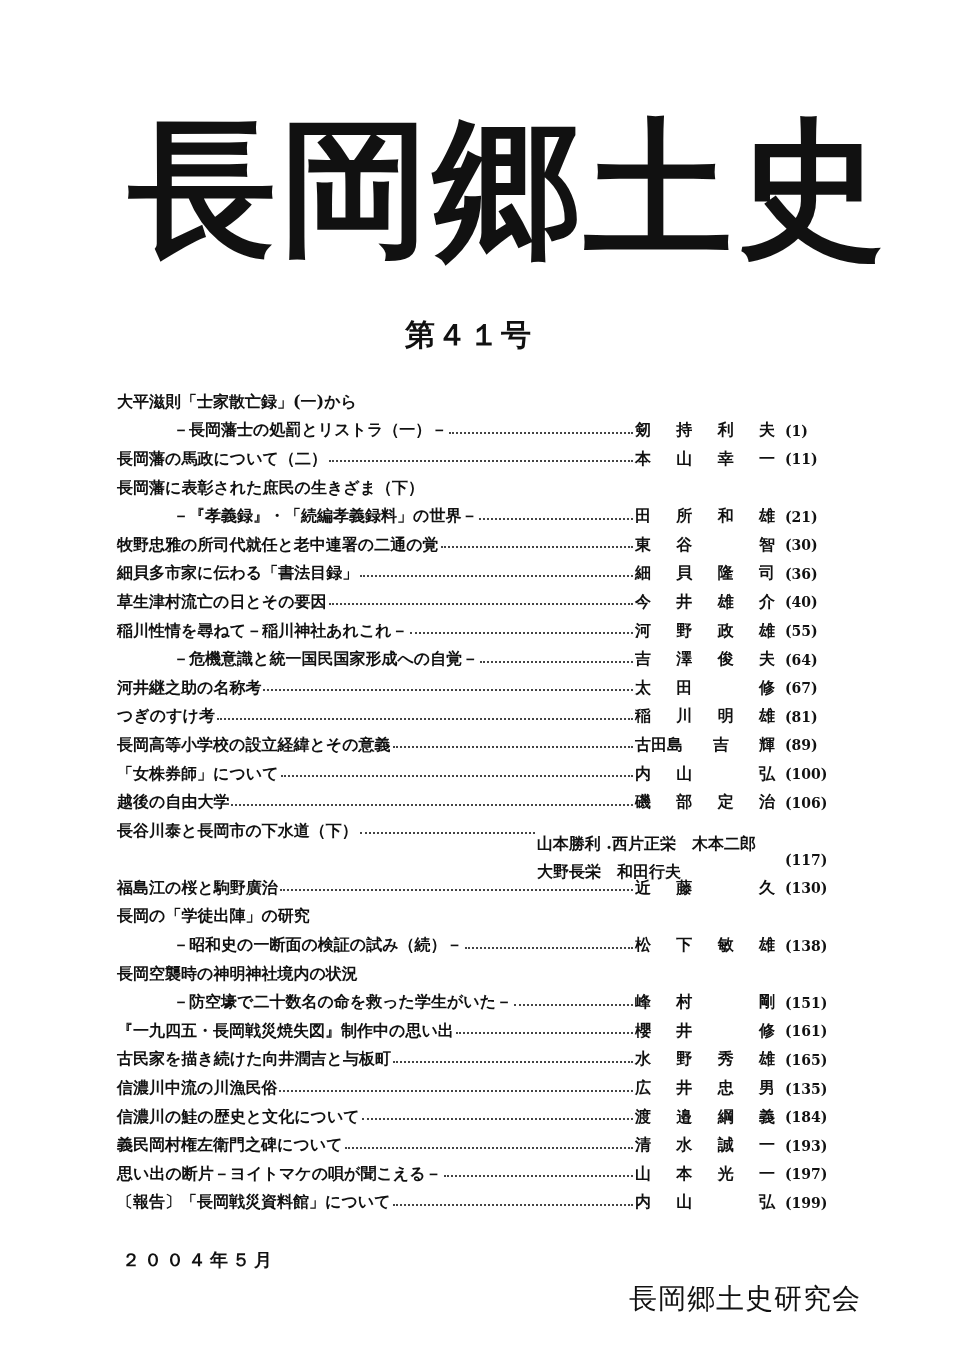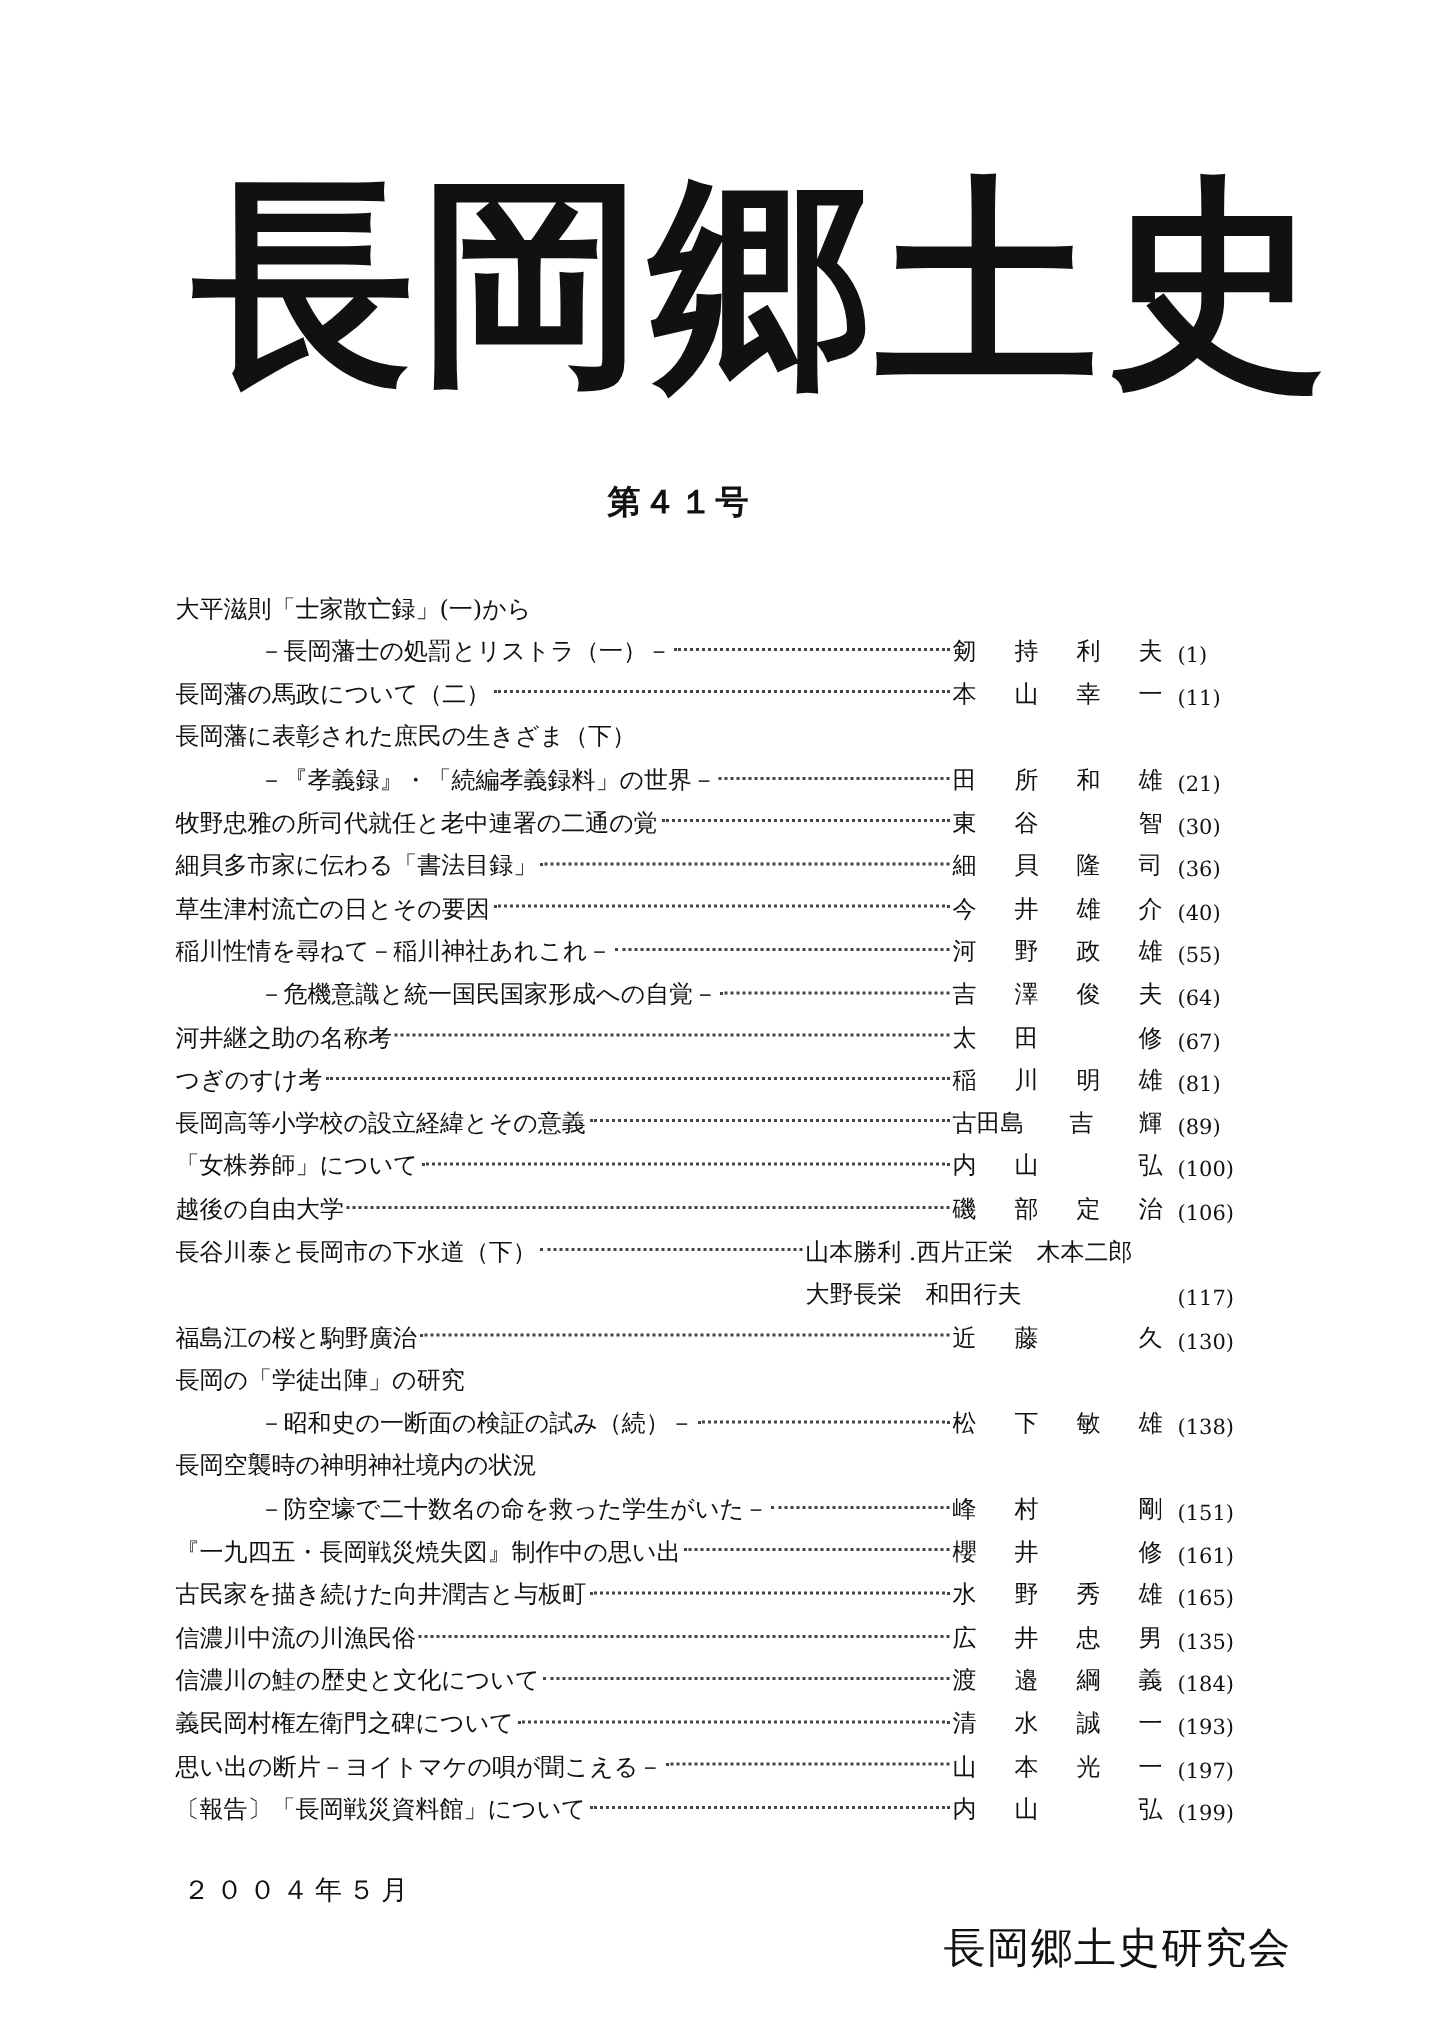--- a/index.html
+++ b/index.html
@@ -8,47 +8,47 @@
     font-family: "DejaVu Serif", "Liberation Serif", serif; color: #111;
   }
   .title {
     position: absolute; left: 128px; top: 108px; width: 720px;
     font-size: 148px; line-height: 160px; font-weight: bold;
     letter-spacing: 4px; white-space: nowrap;
     font-family: "DejaVu Serif", "Liberation Serif", serif;
   }
   .issue {
     position: absolute; left: 405px; top: 315px;
-    font-size: 22px; line-height: 40px; font-weight: bold; letter-spacing: 2px;
+    font-size: 30px; line-height: 40px; font-weight: bold; letter-spacing: 2px;
   }
   .toc {
     position: absolute; left: 117px; top: 388px; width: 720px;
   }
   .row {
-    position: relative; height: 28.6px; display: flex; align-items: flex-end;
-    font-size: 16px; white-space: nowrap;
+    position: relative; height: 28.6px; display: flex; align-items: center;
+    font-size: 16px; white-space: nowrap; font-weight: bold;
   }
   .row.sub .t { padding-left: 56px; }
   .t { flex: 0 0 auto; }
   .dots {
     flex: 1 1 auto; overflow: hidden; margin: 0 2px;
     border-bottom: 2px dotted #444; height: 0; align-self: center; margin-top: 4px;
   }
   .author {
     flex: 0 0 140px; display: flex; justify-content: space-between; padding-right: 10px;
   }
   .author span { display: inline-block; }
   .page { flex: 0 0 52px; text-align: left; font-size: 14px; }
   .row.noauthor .t { flex: 1 1 auto; }
   .multi {
     flex: 0 0 auto; letter-spacing: 0; margin-top: 26px;
   }
   .date {
     position: absolute; left: 122px; top: 1248px; font-size: 18px;
-    font-family: "DejaVu Sans", "Liberation Sans", sans-serif; letter-spacing: 4px;
+    font-family: "DejaVu Sans", "Liberation Sans", sans-serif; letter-spacing: 4px; font-weight: bold;
   }
   .publisher {
     position: absolute; left: 629px; top: 1280px; font-size: 28px; letter-spacing: 1px;
   }
 </style>
 </head>
 <body>
 
 <div class="title">長岡郷土史</div>
 <div class="issue">第４１号</div>

